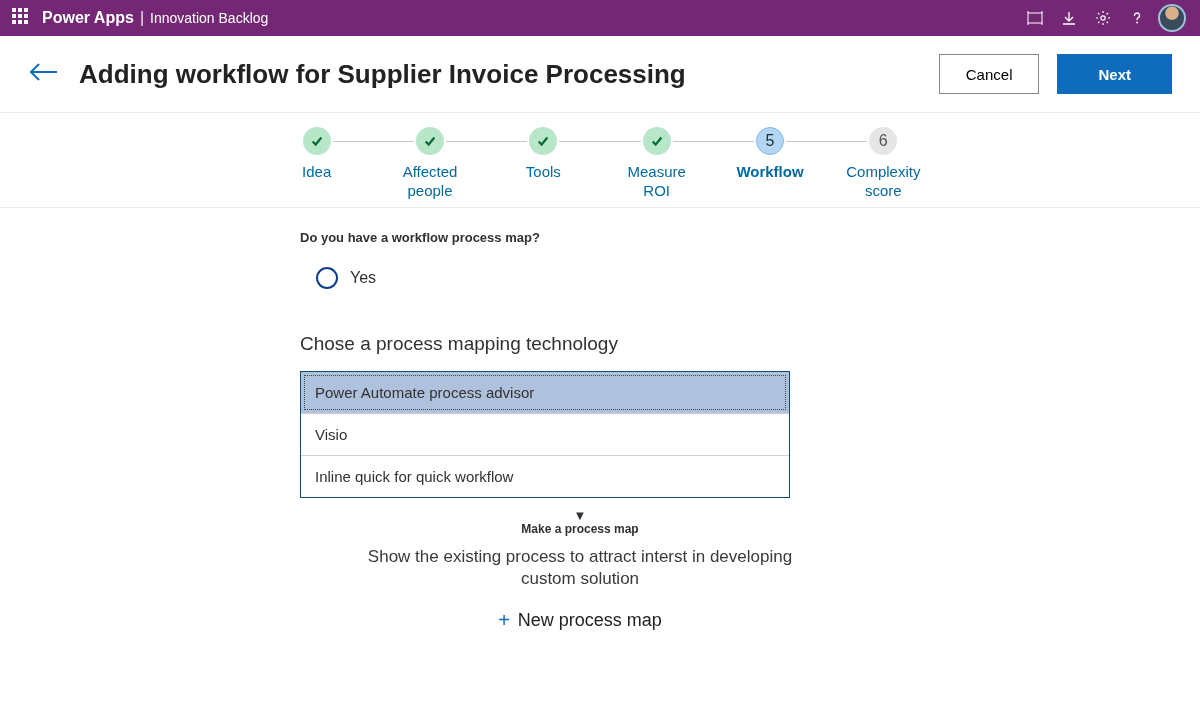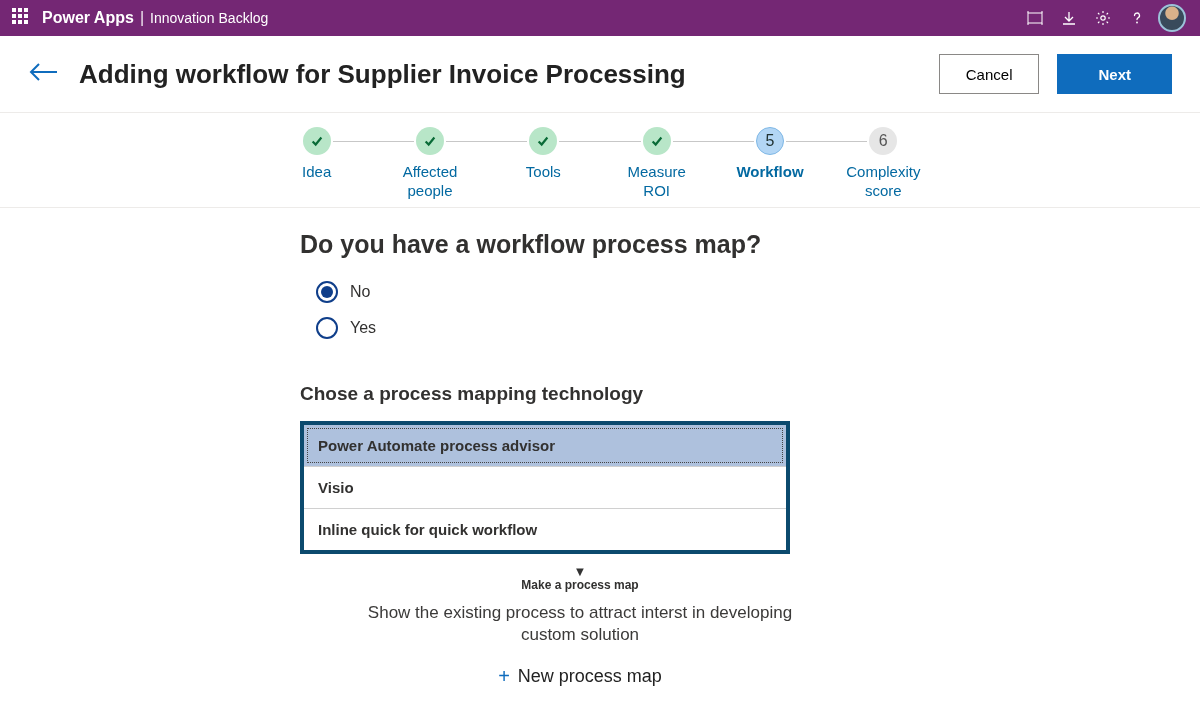--- a/index.html
+++ b/index.html
@@ -125,21 +125,21 @@
     padding: 22px 0 0 0;
     display: flex;
     flex-direction: column;
     align-items: center;
   }
   .form-block {
     width: 560px;
     margin-left: -40px;
   }
   .q-heading {
-    font-size: 25px;
+    font-size: 13px;
     font-weight: 700;
     margin-bottom: 18px;
   }
   .radio-row {
     display: flex;
     align-items: center;
     gap: 12px;
     margin: 6px 0 6px 16px;
     font-size: 16px;
     cursor: pointer;
@@ -147,28 +147,27 @@
   }
   .radio-circle {
     width: 22px; height: 22px;
     border: 2px solid #0f3e8a;
     border-radius: 50%;
     display: flex; align-items: center; justify-content: center;
   }
   .radio-dot { width: 12px; height: 12px; border-radius: 50%; background: #0f3e8a; }
   .q2-heading {
     font-size: 19px;
-    font-weight: 700;
+    font-weight: 400;
     margin-top: 40px;
     margin-bottom: 16px;
   }
   .option-list {
-    border: 4px solid #0c4a6e;
+    border: 1px solid #0c4a6e;
     width: 490px;
-    font-weight: bold;
   }
   .option-item {
     padding: 12px 14px;
     font-size: 15px;
     border-top: 1px solid #d0d0d0;
     cursor: pointer;
     background: #fff;
   }
   .option-item:first-child { border-top: none; }
   .option-item.selected {
@@ -305,26 +304,20 @@
         <div class="step-label">Complexity<br>score</div>
       </div>
     </div>
 </div>
 
 <div class="main">
   <div class="form-block">
     <div class="q-heading">Do you have a workflow process map?</div>
 
     <div class="radio-row">
-      <div class="radio-circle">
-          <div class="radio-dot"></div>
-        </div>
-      <span>No</span>
-    </div>
-    <div class="radio-row">
       <div class="radio-circle"></div>
       <span>Yes</span>
     </div>
 
     <div class="q2-heading">Chose a process mapping technology</div>
 
     <div class="option-list" id="option-list">
         <div class="option-item selected">Power Automate process advisor</div>
         <div class="option-item">Visio</div>
         <div class="option-item">Inline quick for quick workflow</div>

